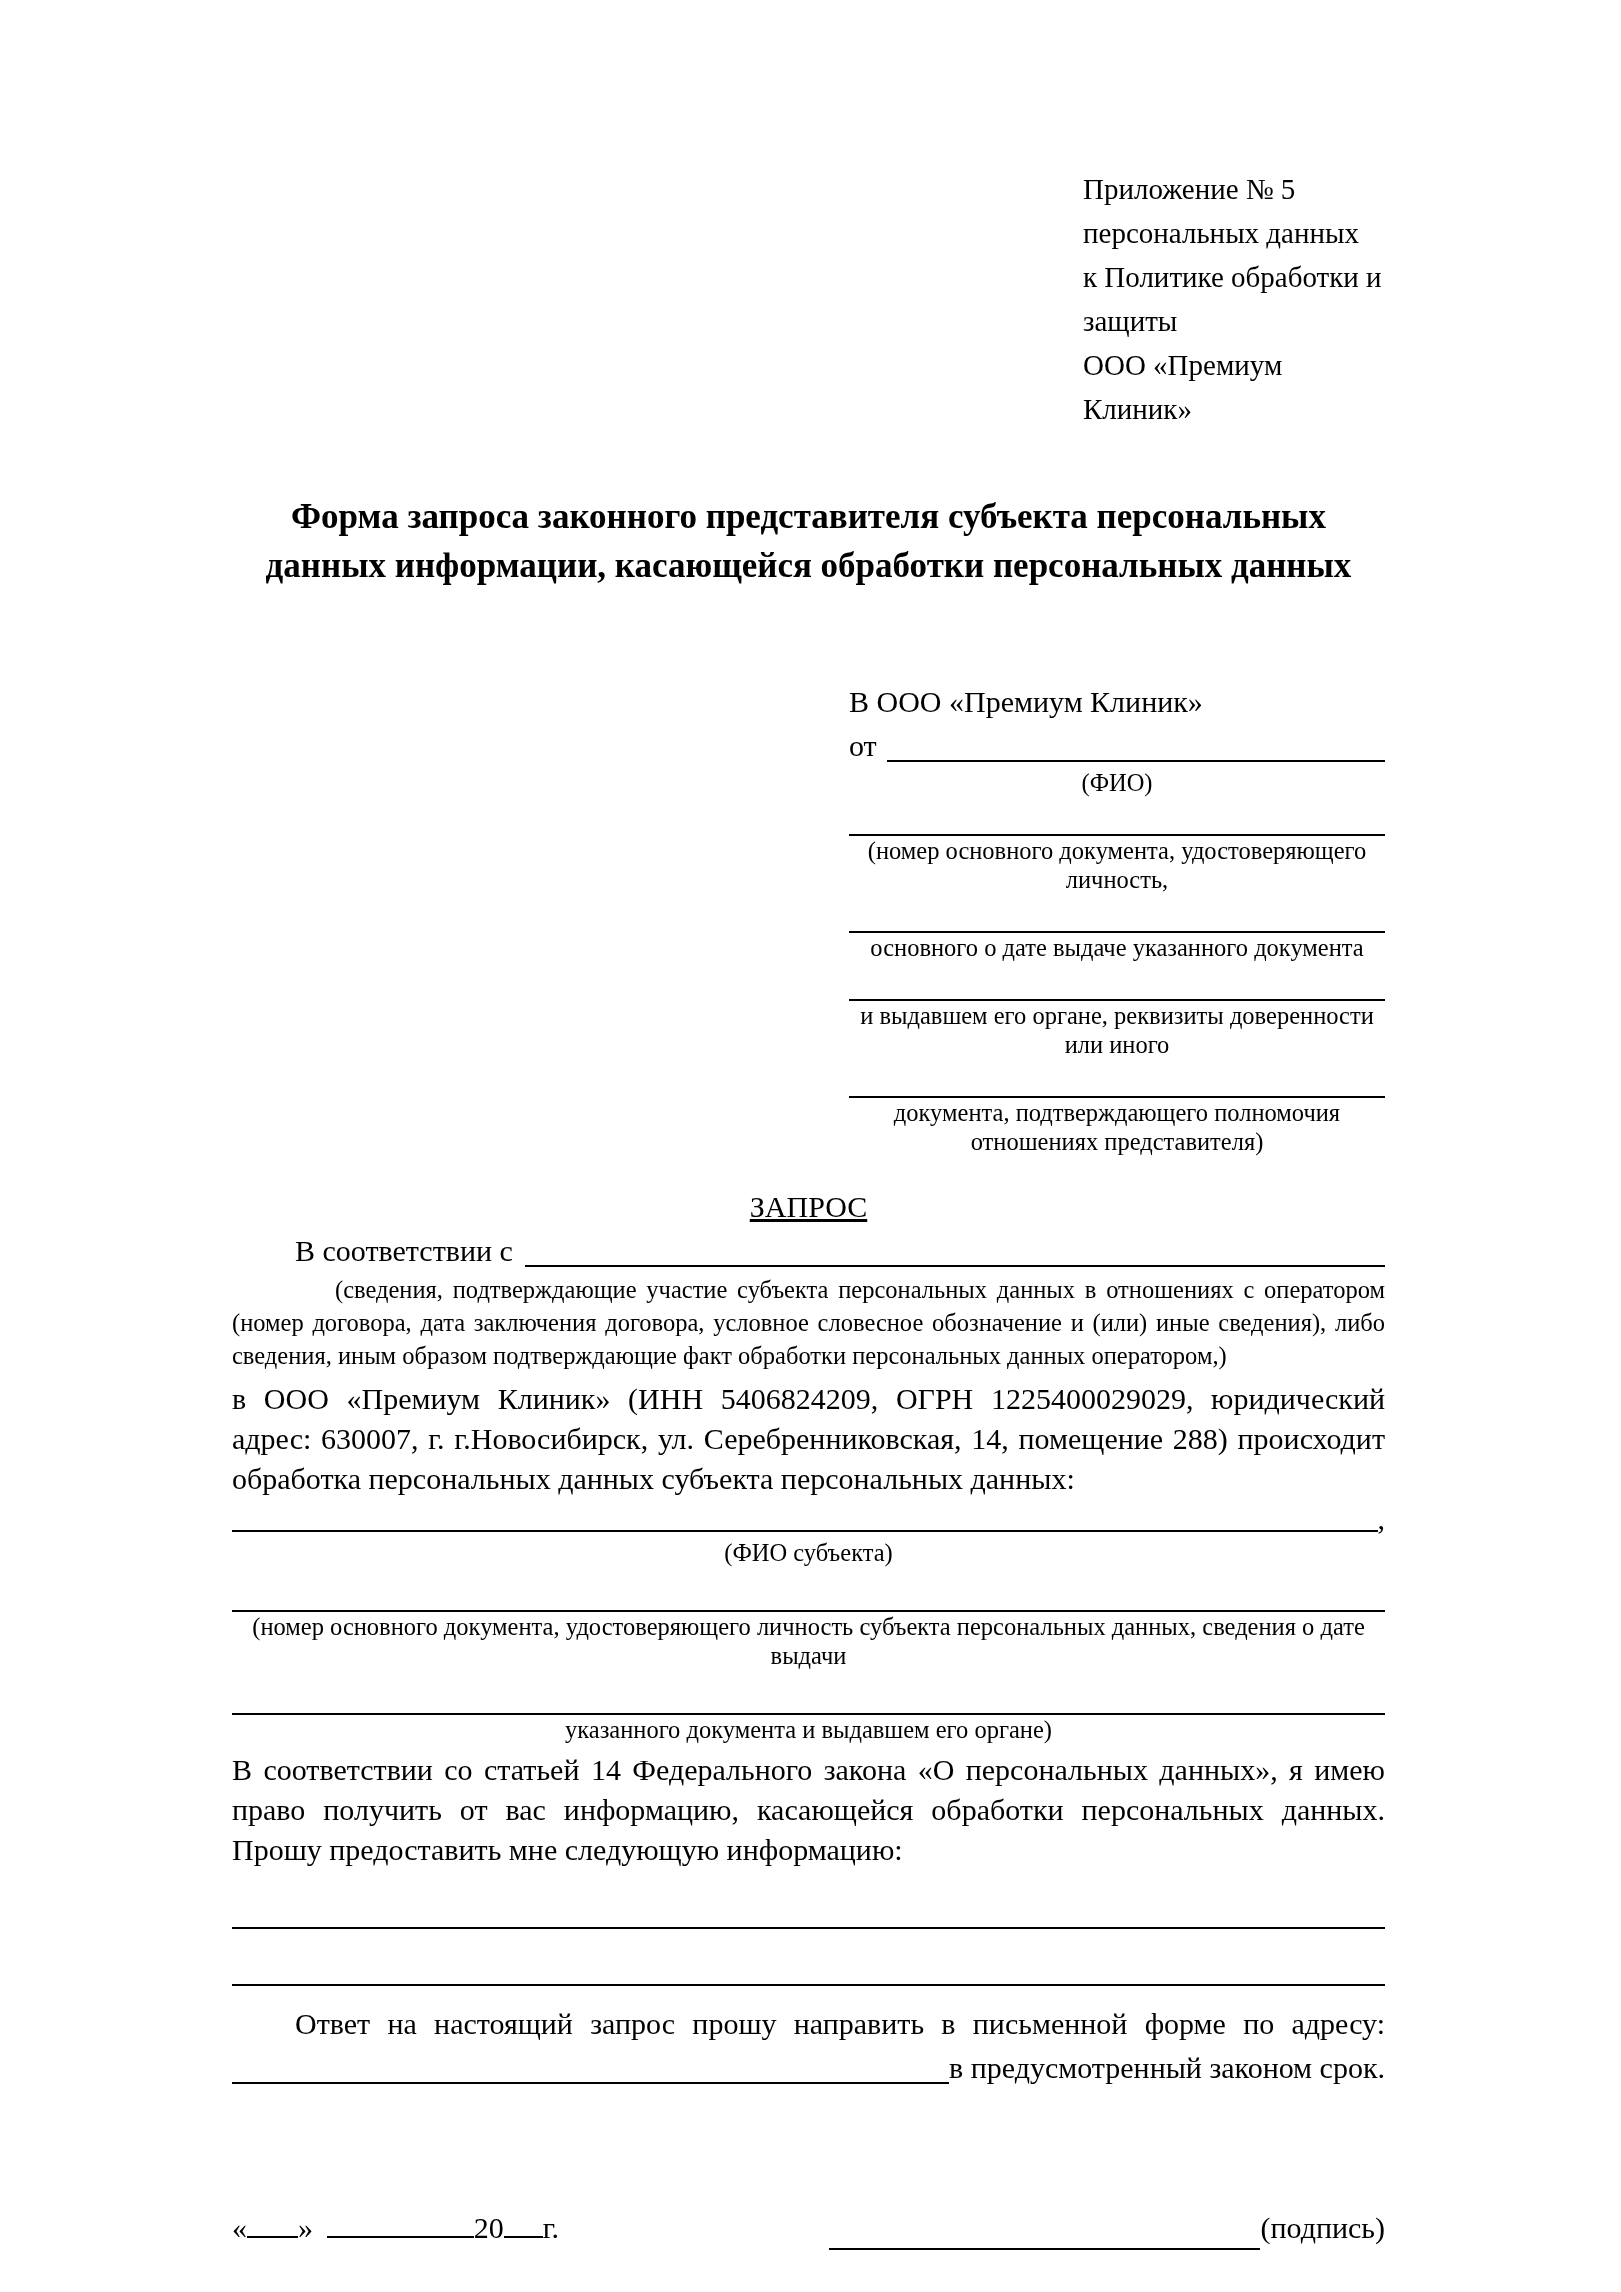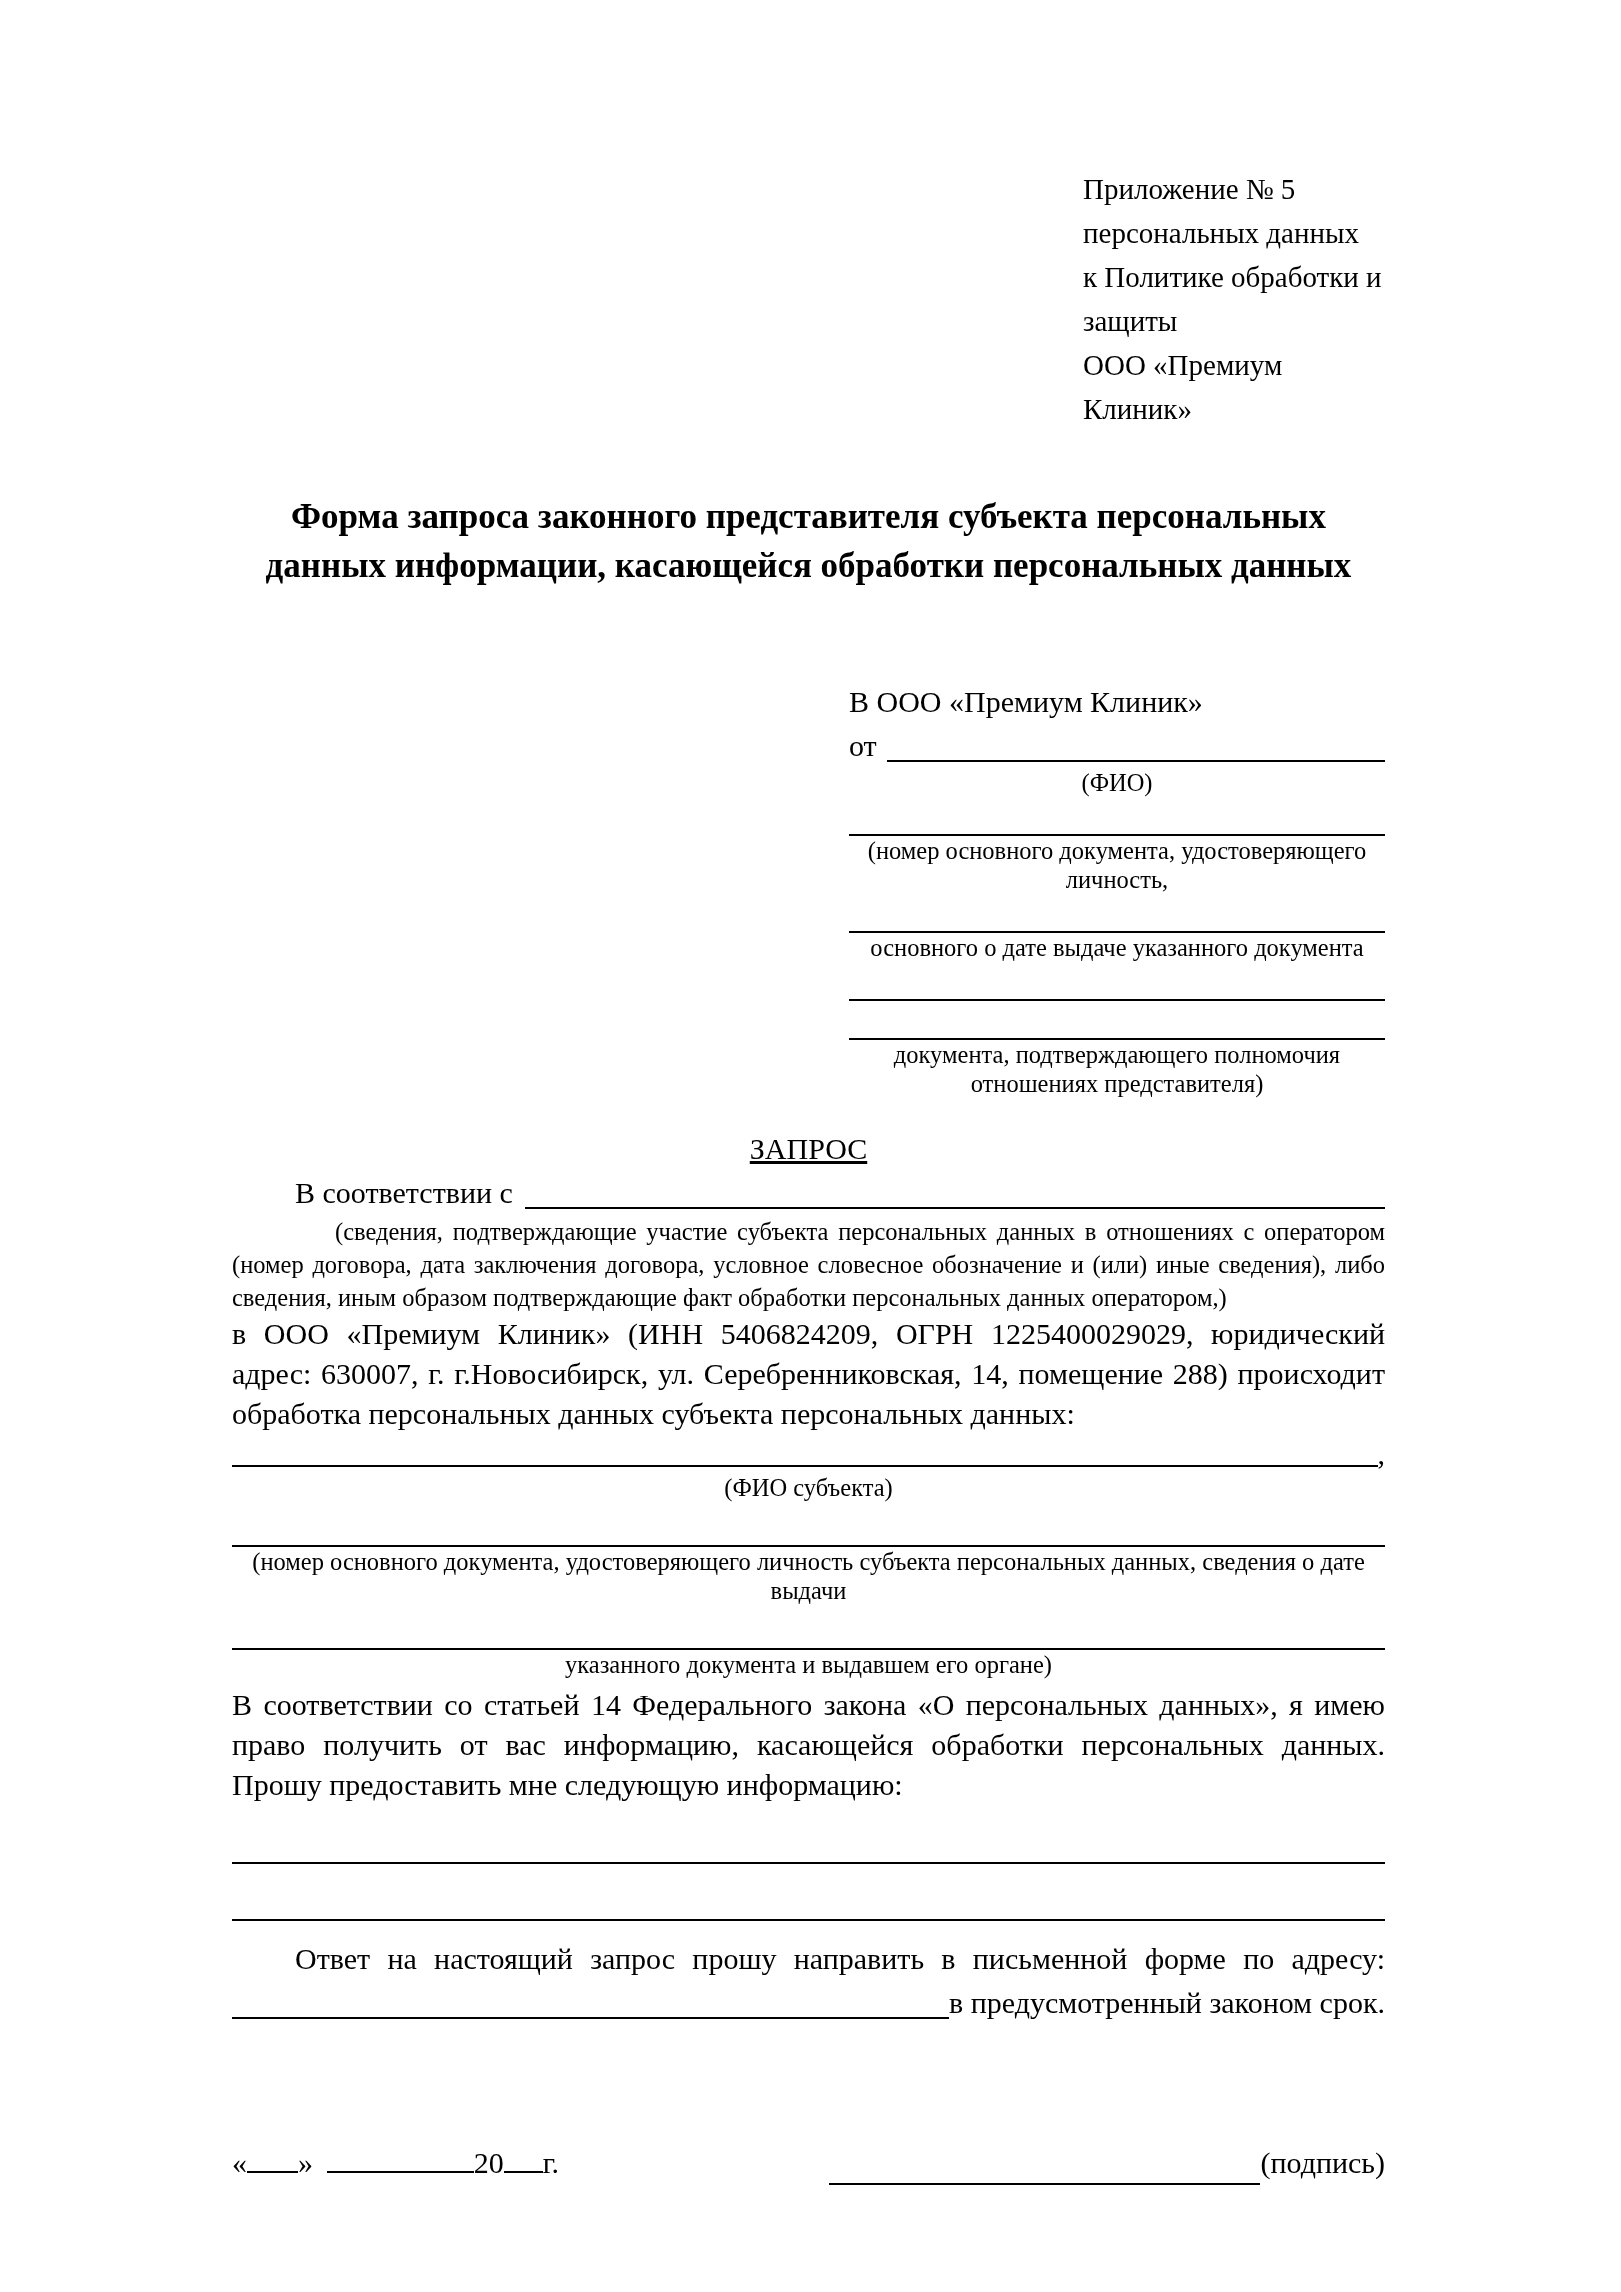--- a/index.html
+++ b/index.html
@@ -43,21 +43,21 @@
   .a-field .blank-line { height: 37px; border-bottom: 2.9px solid #000; }
 
   
   .zapros { margin-top: 29px; text-align: center; font-size: 30px; line-height: 44px; text-decoration: underline; }
   .intro-row { display: flex; font-size: 30px; line-height: 44px; padding-left: 63px; }
   .intro-row .fill-line { margin-left: 11.8px; }
   .small-print {
     font-size: 24.5px; line-height: 33px;
     text-align: justify; text-indent: 103px;
   }
-  .par { font-size: 30px; line-height: 40px; text-align: justify; }
+  .par { font-size: 30px; line-height: 40px; text-align: justify; margin-top: 7px; }
   .subject-line-row { display: flex; font-size: 30px; line-height: 39px; }
   .s-field .blank-line { height: 43px; border-bottom: 2.9px solid #000; }
 
   .law-par { margin-top: 5.9px; }
 
   .info-blank-1 { height: 57px; border-bottom: 2.9px solid #000; }
   .info-blank-2 { height: 55px; border-bottom: 2.9px solid #000; }
 
   .answer-line1 {
     margin-top: 15.7px;
@@ -113,20 +113,21 @@
     <div class="a-field">
       <div class="blank-line"></div>
       <div class="caption center">(номер основного документа, удостоверяющего личность,</div>
     </div>
     <div class="a-field">
       <div class="blank-line"></div>
       <div class="caption center">основного о дате выдаче указанного документа</div>
     </div>
     <div class="a-field">
       <div class="blank-line"></div>
+      <div class="caption center">и выдавшем его органе, реквизиты доверенности или иного</div>
     </div>
     <div class="a-field">
       <div class="blank-line"></div>
       <div class="caption center">документа, подтверждающего полномочия отношениях представителя)</div>
     </div>
   </div>
 
   <div class="zapros">ЗАПРОС</div>
 
   <div class="intro-row">

